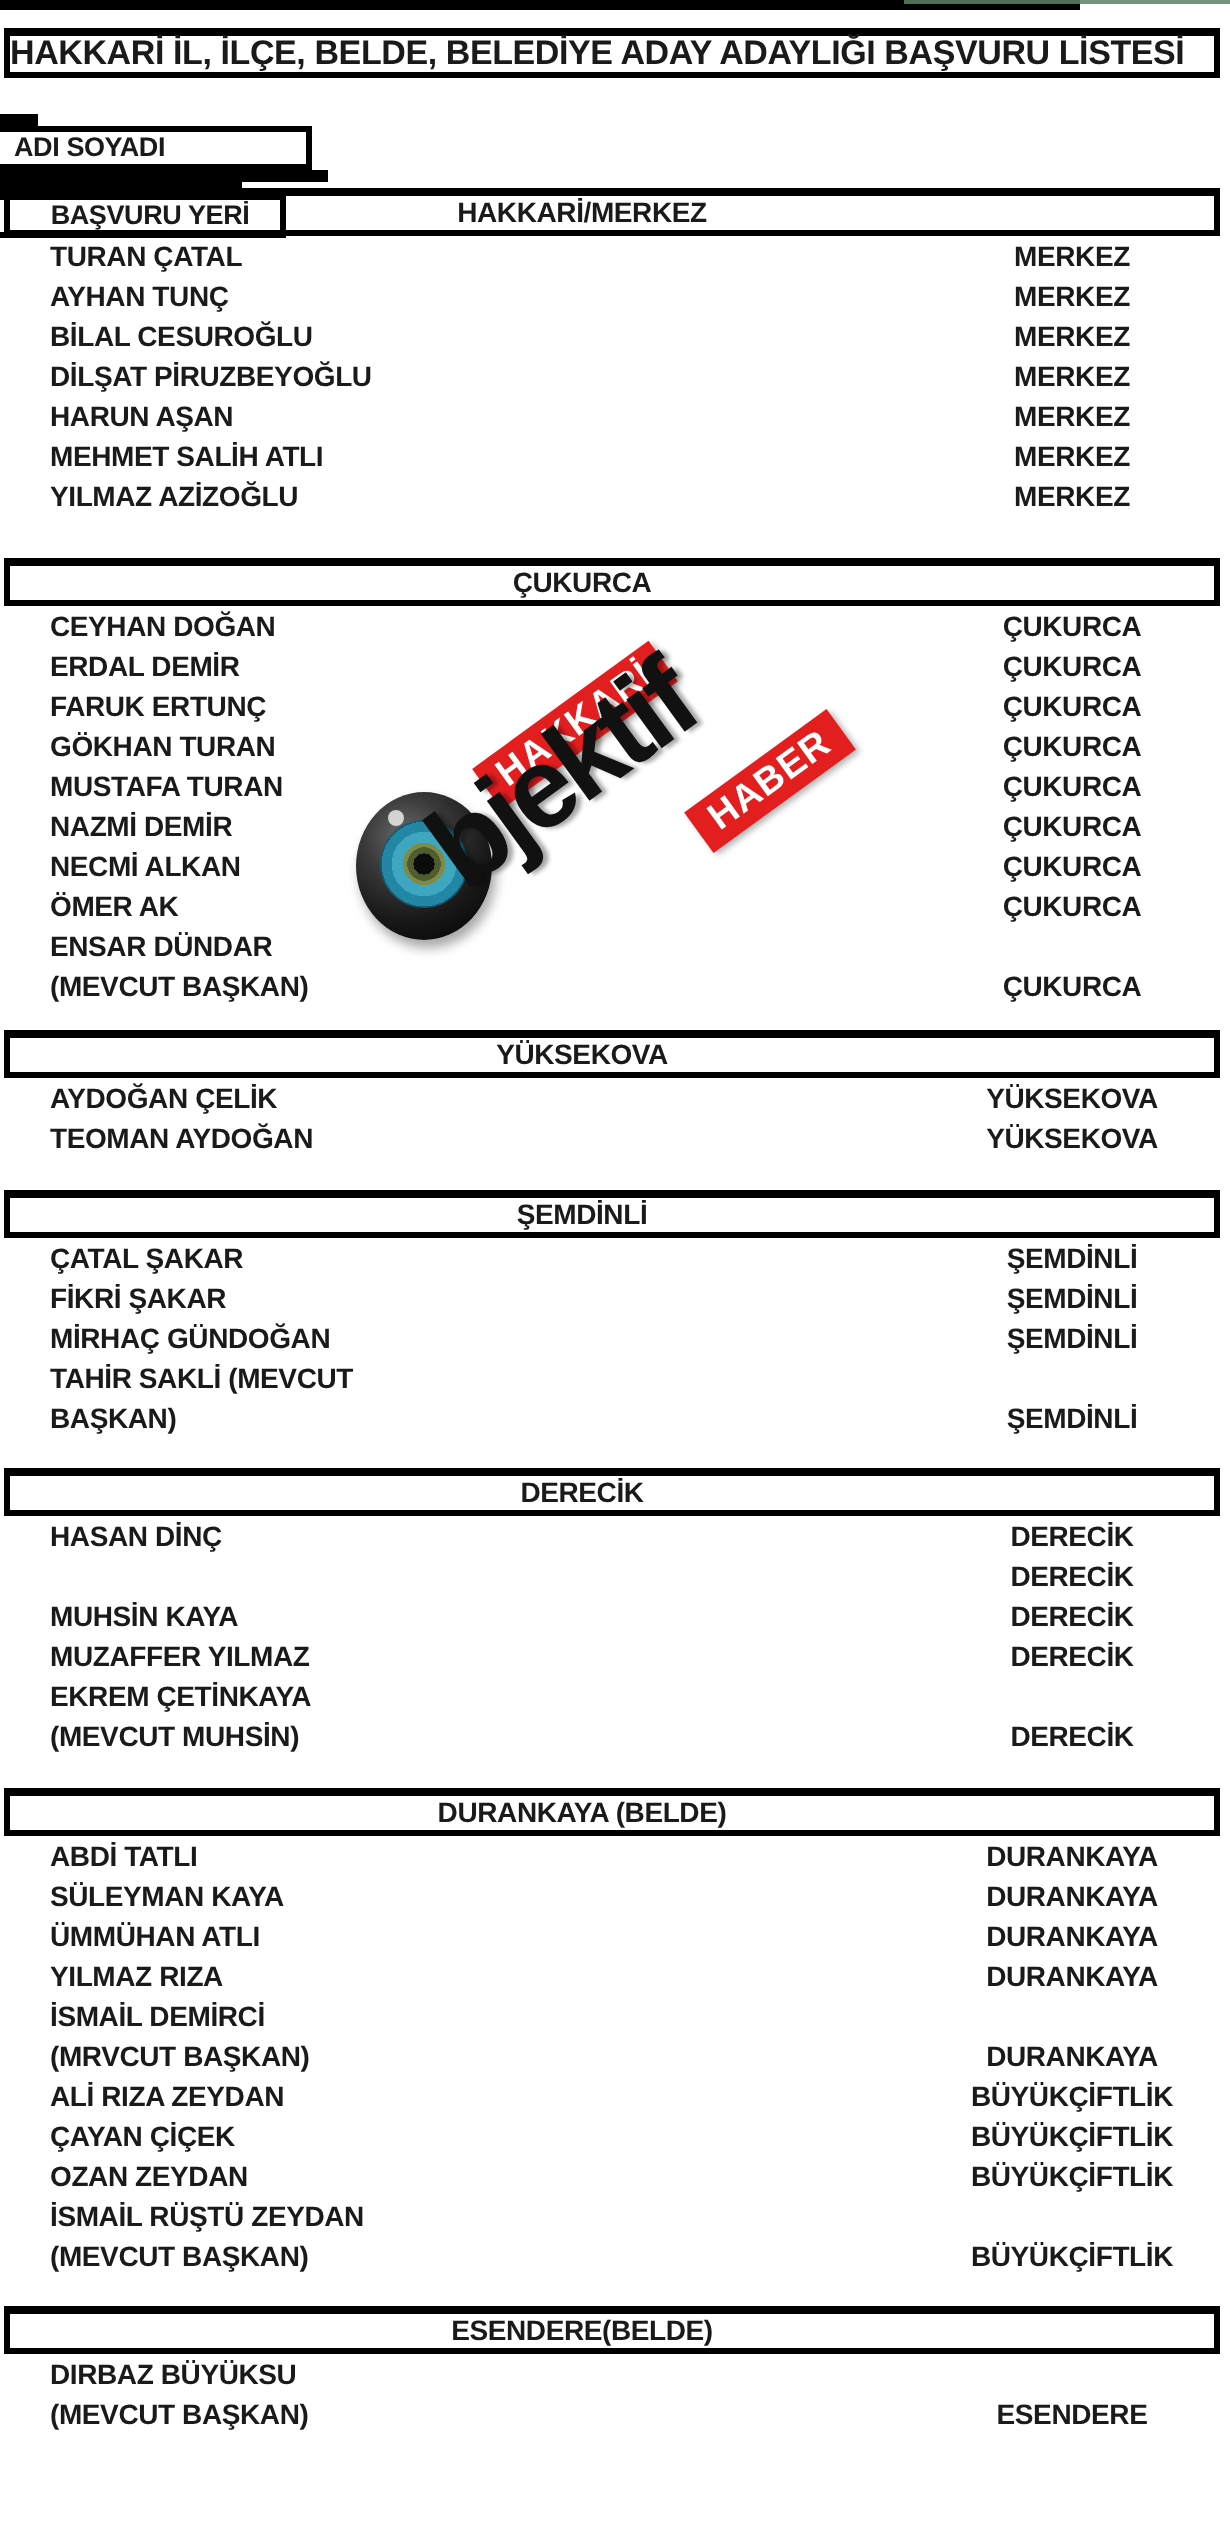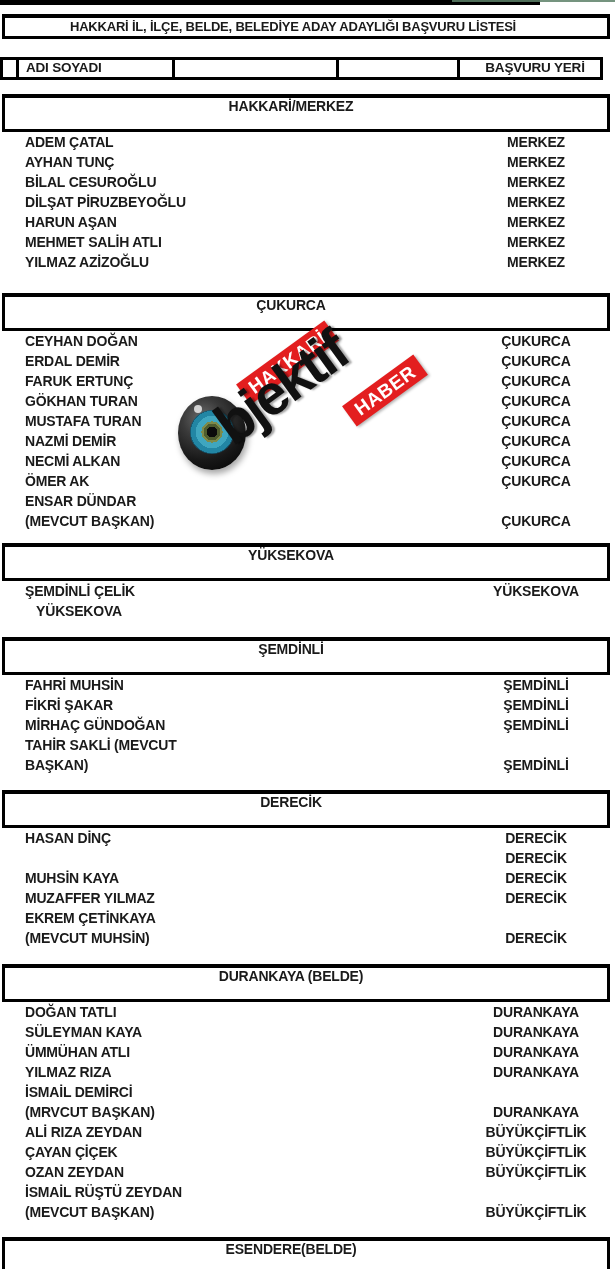--- a/index.html
+++ b/index.html
@@ -21,40 +21,40 @@
   
   .title-box {
     margin: 14px 0 0 2px;
     width: 608px;
     height: 25px;
     border: 3px solid #000;
     border-top-width: 4px;
     text-align: center;
     padding-right: 26px;
     font-weight: bold;
-    font-size: 13px;
+    font-size: 17px;
     letter-spacing: -0.2px;
     line-height: 18px;
     white-space: nowrap;
   }
 
   
-  .cols { display: flex; margin-top: 18px; height: 23px; }
+  .cols { display: flex; margin-top: 18px; height: 23px; flex-direction: column; }
   .cols .cell { border: 3px solid #000; height: 23px; }
   .c0 { width: 19px; }
   .c1 { width: 159px; margin-left: -3px; font-weight: bold; font-size: 13.5px; line-height: 16px; padding-left: 7px; letter-spacing: -0.2px; }
   .c2 { width: 167px; margin-left: -3px; }
   .c3 { width: 124px; margin-left: -3px; }
   .c4 { width: 146px; margin-left: -3px; font-weight: bold; font-size: 13.5px; line-height: 16px; text-align: center; padding-left: 10px; letter-spacing: -0.2px; }
 
   
   .section-box {
     margin-left: 2px;
     width: 608px;
-    height: 38px;
+    height: 24px;
     border: 3px solid #000;
     border-top-width: 4px;
     text-align: center;
     padding-right: 30px;
     font-weight: bold;
     font-size: 14px;
     letter-spacing: -0.2px;
     line-height: 16px;
   }
   .rows { width: 615px; }
@@ -115,21 +115,21 @@
     <div class="cell c0"></div>
     <div class="cell c1">ADI SOYADI</div>
     <div class="cell c2"></div>
     <div class="cell c3"></div>
     <div class="cell c4">BAŞVURU YERİ</div>
   </div>
 
   <div class="section-box" style="margin-top:14px">HAKKARİ/MERKEZ</div>
   <div class="rows">
     <div class="row">
-        <div class="cell-name">ADEM ÇATAL</div>
+        <div class="cell-name">TURAN ÇATAL</div>
         <div class="cell-place">MERKEZ</div>
       </div>
     <div class="row">
         <div class="cell-name">AYHAN TUNÇ</div>
         <div class="cell-place">MERKEZ</div>
       </div>
     <div class="row">
         <div class="cell-name">BİLAL CESUROĞLU</div>
         <div class="cell-place">MERKEZ</div>
       </div>
@@ -188,32 +188,33 @@
     <div class="row">
         <div class="cell-name">ENSAR DÜNDAR
 (MEVCUT BAŞKAN)</div>
         <div class="cell-place">ÇUKURCA</div>
       </div>
   </div>
 
   <div class="section-box" style="margin-top:12px">YÜKSEKOVA</div>
   <div class="rows">
     <div class="row">
-        <div class="cell-name">ŞEMDİNLİ ÇELİK</div>
+        <div class="cell-name">AYDOĞAN ÇELİK</div>
         <div class="cell-place">YÜKSEKOVA</div>
       </div>
     <div class="row">
+        <div class="cell-name">TEOMAN AYDOĞAN</div>
         <div class="cell-place">YÜKSEKOVA</div>
       </div>
   </div>
 
   <div class="section-box" style="margin-top:16px">ŞEMDİNLİ</div>
   <div class="rows">
     <div class="row">
-        <div class="cell-name">FAHRİ MUHSİN</div>
+        <div class="cell-name">ÇATAL ŞAKAR</div>
         <div class="cell-place">ŞEMDİNLİ</div>
       </div>
     <div class="row">
         <div class="cell-name">FİKRİ ŞAKAR</div>
         <div class="cell-place">ŞEMDİNLİ</div>
       </div>
     <div class="row">
         <div class="cell-name">MİRHAÇ GÜNDOĞAN</div>
         <div class="cell-place">ŞEMDİNLİ</div>
       </div>
@@ -245,21 +246,21 @@
     <div class="row">
         <div class="cell-name">EKREM ÇETİNKAYA
 (MEVCUT MUHSİN)</div>
         <div class="cell-place">DERECİK</div>
       </div>
   </div>
 
   <div class="section-box" style="margin-top:16px">DURANKAYA  (BELDE)</div>
   <div class="rows">
     <div class="row">
-        <div class="cell-name">DOĞAN TATLI</div>
+        <div class="cell-name">ABDİ TATLI</div>
         <div class="cell-place">DURANKAYA</div>
       </div>
     <div class="row">
         <div class="cell-name">SÜLEYMAN KAYA</div>
         <div class="cell-place">DURANKAYA</div>
       </div>
     <div class="row">
         <div class="cell-name">ÜMMÜHAN ATLI</div>
         <div class="cell-place">DURANKAYA</div>
       </div>

